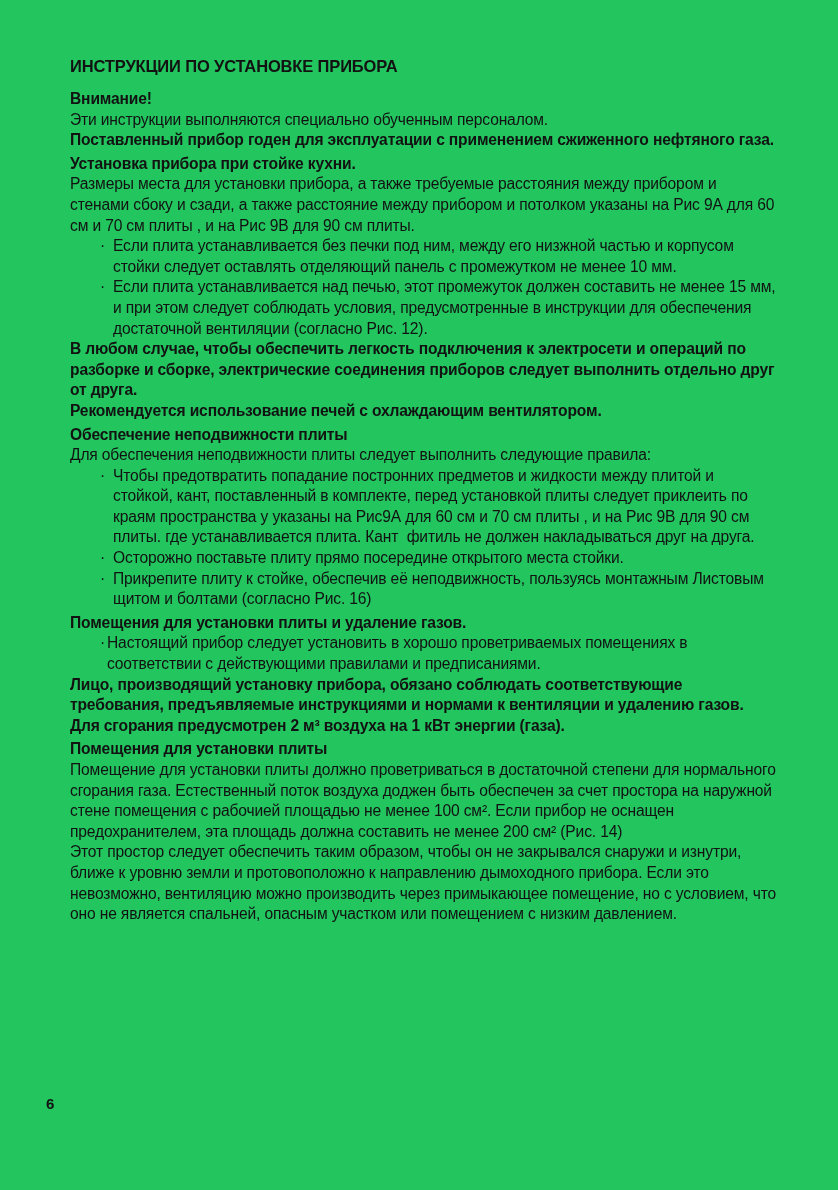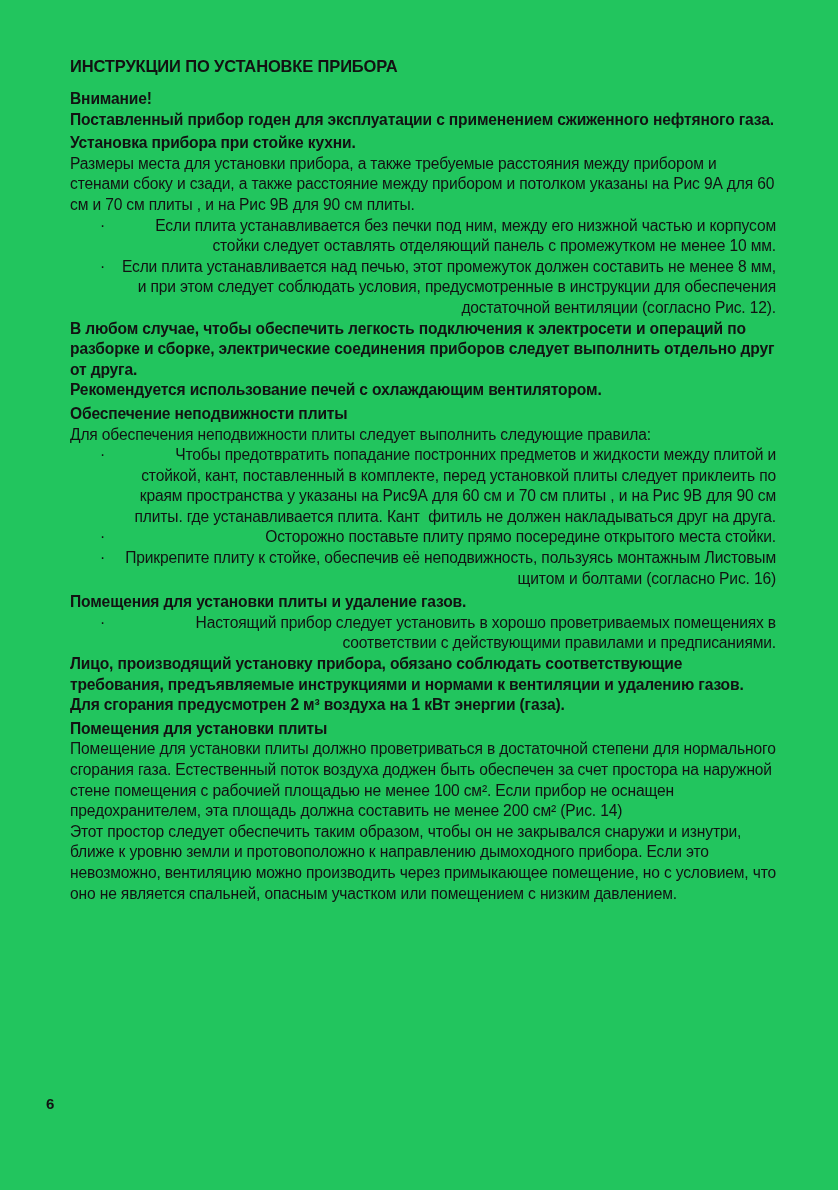--- a/index.html
+++ b/index.html
@@ -57,21 +57,20 @@
     display: flex;
     padding-left: 30px;
   }
   .bullet .marker {
     flex: 0 0 13px;
     white-space: pre;
   }
   .bullet .txt {
     flex: 1 1 auto;
     white-space: pre-wrap;
-    text-align: right;
   }
   .bullet.tight .marker {
     flex-basis: 7px;
   }
   .pagenum {
     position: absolute;
     left: 46px;
     top: 1095px;
     font-size: 15px;
     font-weight: bold;
@@ -81,33 +80,34 @@
 </head>
 <body>
 
 <div class="page">
   <main class="content">
 
     <h1 class="title">ИНСТРУКЦИИ ПО УСТАНОВКЕ ПРИБОРА</h1>
 
     <section class="sec">
       <h2 class="h">Внимание!</h2>
+      <p class="p">Эти инструкции выполняются специально обученным персоналом.</p>
       <p class="p b">Поставленный прибор годен для эксплуатации с применением сжиженного нефтяного газа.</p>
     </section>
 
     <section class="sec">
       <h2 class="h">Установка прибора при стойке кухни.</h2>
       <p class="p">Размеры места для установки прибора, а также требуемые расстояния между прибором и стенами сбоку и сзади, а также расстояние между прибором и потолком указаны на Рис 9А для 60 см и 70 см плиты , и на Рис 9В для 90 см плиты.</p>
       <div class="bullet">
         <span class="marker">·</span>
         <span class="txt">Если плита устанавливается без печки под ним, между его низжной частью и корпусом   стойки следует оставлять отделяющий панель с промежутком не менее 10 мм.</span>
       </div>
       <div class="bullet">
         <span class="marker">·</span>
-        <span class="txt">Если плита устанавливается над печью, этот промежуток должен составить не менее 8 мм, и при этом следует соблюдать условия, предусмотренные в инструкции для обеспечения достаточной вентиляции (согласно Рис. 12).</span>
+        <span class="txt">Если плита устанавливается над печью, этот промежуток должен составить не менее 15 мм, и при этом следует соблюдать условия, предусмотренные в инструкции для обеспечения достаточной вентиляции (согласно Рис. 12).</span>
       </div>
       <p class="p b">В любом случае, чтобы обеспечить легкость подключения к электросети и операций по разборке и сборке, электрические соединения приборов следует выполнить отдельно друг от друга.</p>
       <p class="p b">Рекомендуется использование печей с охлаждающим вентилятором.</p>
     </section>
 
     <section class="sec">
       <h2 class="h">Обеспечение неподвижности плиты</h2>
       <p class="p">Для обеспечения неподвижности плиты следует выполнить следующие правила:</p>
       <div class="bullet">
         <span class="marker">·</span>

